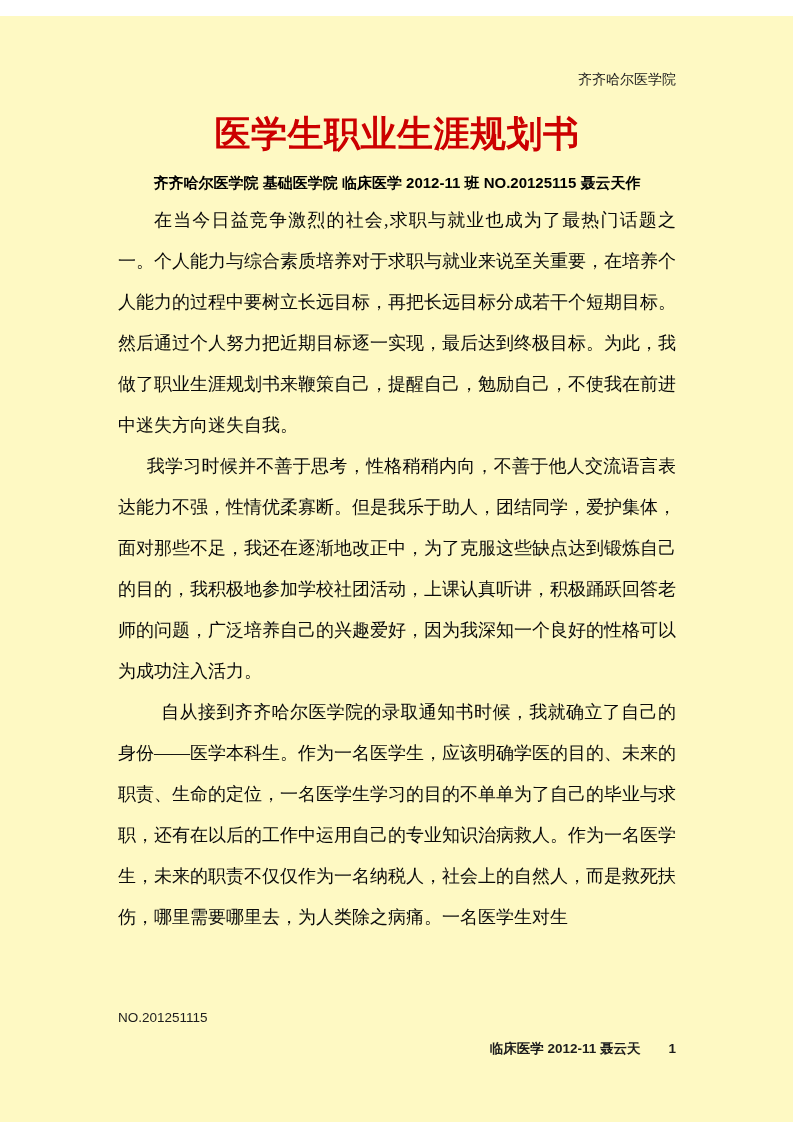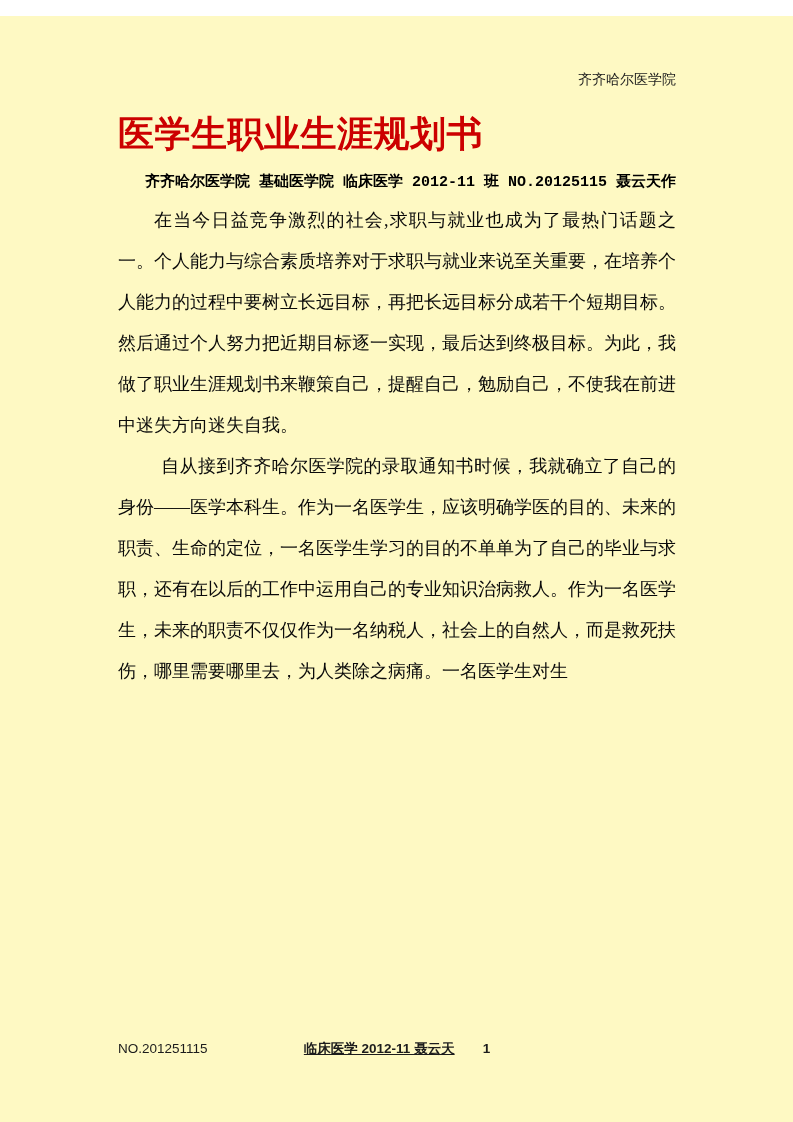--- a/index.html
+++ b/index.html
@@ -21,33 +21,33 @@
     height: 18px;
     line-height: 18px;
     text-align: right;
     font-size: 14px;
     color: #1c1c1c;
     font-family: "Liberation Serif", "DejaVu Serif", serif;
   }
   .doc-title {
     margin-top: 20px;
     line-height: 50px;
-    text-align: left;
+    text-align: center;
     font-size: 36px;
     font-weight: bold;
     font-family: "Liberation Serif", "DejaVu Serif", serif;
     letter-spacing: 0.5px;
   }
   .byline {
     margin-top: 13px;
     line-height: 22px;
-    text-align: right;
+    text-align: center;
     font-size: 15px;
     font-weight: bold;
-    font-family: Liberation Mono, monospace;
+    font-family: Liberation Sans, sans-serif;
   }
   .body-para {
     font-size: 18px;
     line-height: 41px;
     text-align: justify;
     text-justify: inter-character;
     color: #0a0a0a;
   }
   .para-1 { margin-top: 6px; text-indent: 2em; }
   .para-2 { text-indent: 1.6em; }
@@ -61,32 +61,31 @@
   }
   .section-heading .num {
     display: inline-block;
     width: 56px;
   }
   .footer-right {
     position: absolute;
     top: 1024px;
     left: 118px;
     right: 117px;
-    text-align: center;
+    text-align: right;
     font-size: 13.5px;
     font-weight: bold;
     font-family: "Liberation Sans", "DejaVu Sans", sans-serif;
     color: #1c1c1c;
     line-height: 18px;
-    text-decoration: underline;
   }
   .footer-right .pagenum { display: inline-block; margin-left: 28px; }
   .footer-left {
     position: absolute;
-    top: 1024px;
+    top: 993px;
     left: 118px;
     font-size: 13.5px;
     font-family: "Liberation Sans", "DejaVu Sans", sans-serif;
     color: #1c1c1c;
     line-height: 18px;
   }
 </style>
 </head>
 <body>
 
@@ -97,20 +96,21 @@
       <span>齐齐哈尔医学院</span>
     </div>
 
     <h1 class="doc-title" style="color: rgb(204, 0, 0);">医学生职业生涯规划书</h1>
 
     <div class="byline">齐齐哈尔医学院 基础医学院 临床医学 2012-11 班 NO.20125115 聂云天作</div>
 
     <p class="body-para para-1">在当今日益竞争激烈的社会,求职与就业也成为了最热门话题之一。个人能力与综合素质培养对于求职与就业来说至关重要，在培养个人能力的过程中要树立长远目标，再把长远目标分成若干个短期目标。然后通过个人努力把近期目标逐一实现，最后达到终极目标。为此，我做了职业生涯规划书来鞭策自己，提醒自己，勉励自己，不使我在前进中迷失方向迷失自我。</p>
 
 
+    <p class="body-para para-2">我学习时候并不善于思考，性格稍稍内向，不善于他人交流语言表达能力不强，性情优柔寡断。但是我乐于助人，团结同学，爱护集体，面对那些不足，我还在逐渐地改正中，为了克服这些缺点达到锻炼自己的目的，我积极地参加学校社团活动，上课认真听讲，积极踊跃回答老师的问题，广泛培养自己的兴趣爱好，因为我深知一个良好的性格可以为成功注入活力。</p>
 
 
     <p class="body-para para-3">自从接到齐齐哈尔医学院的录取通知书时候，我就确立了自己的身份——医学本科生。作为一名医学生，应该明确学医的目的、未来的职责、生命的定位，一名医学生学习的目的不单单为了自己的毕业与求职，还有在以后的工作中运用自己的专业知识治病救人。作为一名医学生，未来的职责不仅仅作为一名纳税人，社会上的自然人，而是救死扶伤，哪里需要哪里去，为人类除之病痛。一名医学生对生</p>
 
   </div>
 
   <div class="footer-right">
     <span>临床医学 2012-11  聂云天</span><span class="pagenum">1</span>
   </div>
 

